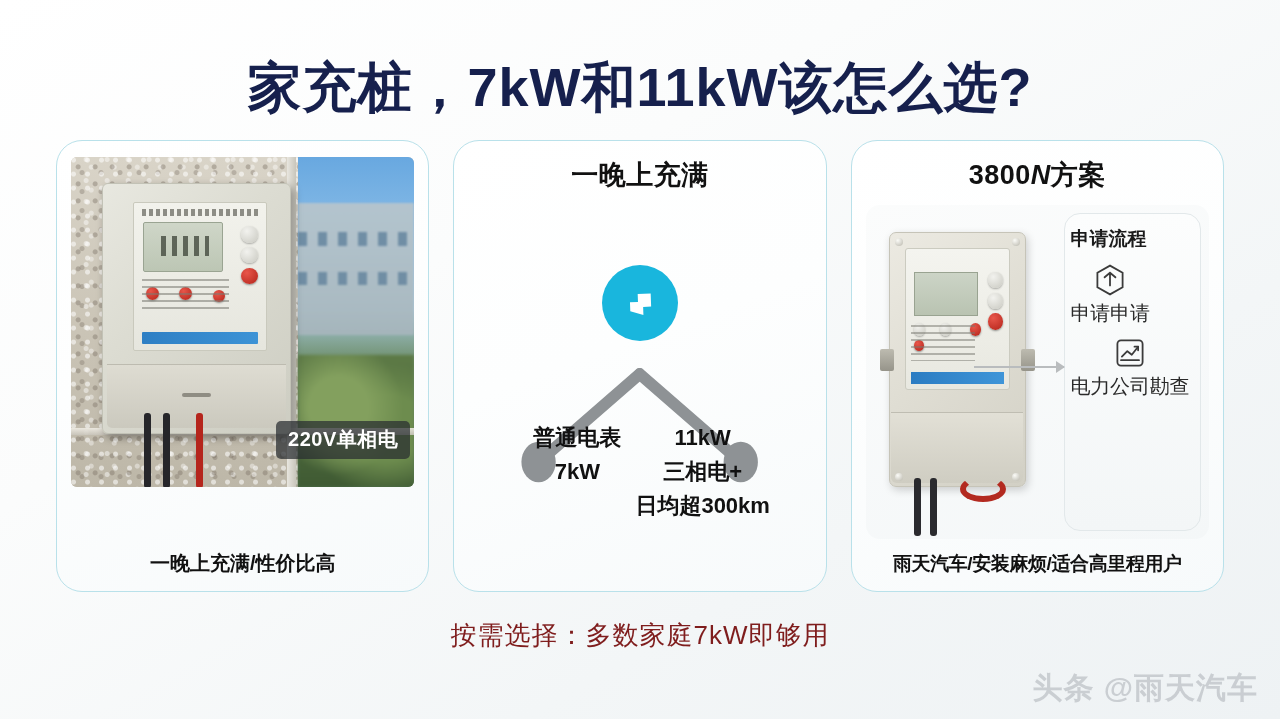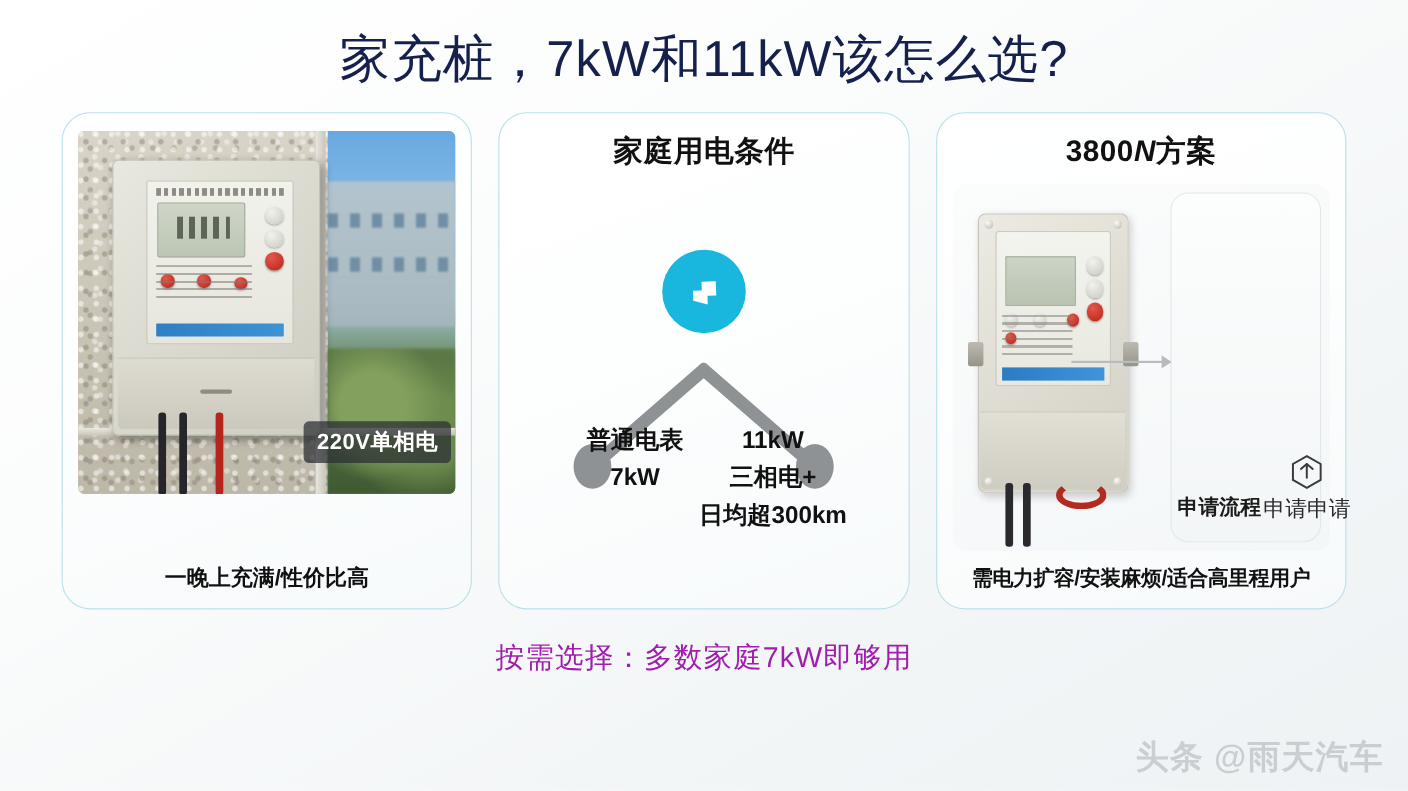--- a/index.html
+++ b/index.html
@@ -9,25 +9,25 @@
     overflow: hidden;
   }
   body {
     background: linear-gradient(150deg, #ffffff 0%, #fbfcfc 35%, #f3f6f7 70%, #eef2f4 100%);
     position: relative;
   }
 
   
   .title {
     text-align: center;
-    font-size: 46px;
-    font-weight: normal;
+    font-size: 54px;
+    font-weight: bold;
     color: #16204d;
     letter-spacing: 1px;
-    padding-top: 27px;
+    padding-top: 56px;
     line-height: 1.15;
     white-space: nowrap;
   }
 
   
   .cards {
     display: flex;
     gap: 24px;
     padding: 22px 56px 0 56px;
     align-items: stretch;
@@ -268,41 +268,41 @@
     content:""; position:absolute; right:-1px; top:-5px;
     border-left:9px solid #b9bcbe;
     border-top:6px solid transparent; border-bottom:6px solid transparent;
   }
   .flow-panel {
     width: 42%;
     background: linear-gradient(180deg,#fcfdfd,#f3f6f7);
     border: 1px solid #e2e8ea;
     border-radius: 16px;
     padding: 12px 6px 10px 6px;
-    display:flex; flex-direction:row; align-items:flex-end;
+    display:flex; flex-direction:column; align-items:flex-start;
     gap: 2px;
   }
   .flow-title {
     font-size: 19px; font-weight:bold; color:#1b1b1b; margin-bottom: 8px;
     white-space:nowrap;
   }
   .flow-step {
     display:flex; flex-direction:column; align-items:center; gap:2px;
     margin-bottom: 6px;
   }
   .flow-step .fi { width: 36px; height: 36px; display:block; }
   .flow-step .fl {
     font-size: 20px; color:#2a2a2a; white-space:nowrap; letter-spacing:-0.2px;
   }
 
   
   .footer {
     text-align:center;
     font-size: 26px;
-    color:#a21caf;
+    color:#7f1d1d;
     padding-top: 26px;
     letter-spacing: 1px;
     white-space: nowrap;
   }
   .watermark {
     position:absolute; right: 22px; bottom: 10px;
     font-size: 30px; font-weight: bold;
     color: rgba(150,156,162,.42);
     letter-spacing: 1px;
     white-space: nowrap;
@@ -348,21 +348,21 @@
         <div class="cable red" style="left:50%;"></div>
       </div>
 
       <div class="photo-badge">220V单相电</div>
     </div>
 
     <div class="card-caption">一晚上充满/性价比高</div>
   </div>
 
   <div class="card">
-    <div class="card-title">家庭用电条件</div>
+    <div class="card-title">一晚上充满</div>
 
     <div class="tree">
       <svg class="branches" viewBox="0 0 360 330" preserveAspectRatio="none">
         <line x1="180" y1="150" x2="74" y2="228" stroke="#8e9295" stroke-width="11" stroke-linecap="round"></line>
         <line x1="180" y1="150" x2="286" y2="228" stroke="#8e9295" stroke-width="11" stroke-linecap="round"></line>
         <circle cx="74" cy="228" r="18" fill="#8e9295"></circle>
         <circle cx="286" cy="228" r="18" fill="#8e9295"></circle>
       </svg>
 
       <div class="node-circle">
@@ -420,23 +420,32 @@
         <div class="flow-title">申请流程</div>
 
         <div class="flow-step">
           <svg class="fi" viewBox="0 0 40 40">
             <path d="M20 4 L34 12 L34 28 L20 36 L6 28 L6 12 Z" fill="none" stroke="#3b3b3b" stroke-width="2"></path>
             <path d="M20 12 L20 26 M20 12 L14 17 M20 12 L26 17" fill="none" stroke="#3b3b3b" stroke-width="2" stroke-linecap="round"></path>
           </svg>
           <div class="fl">申请申请</div>
         </div>
 
+        <div class="flow-step">
+          <svg class="fi" viewBox="0 0 40 40">
+            <rect x="6" y="6" width="28" height="28" rx="4" fill="none" stroke="#3b3b3b" stroke-width="2"></rect>
+            <path d="M11 24 L17 18 L22 22 L29 13" fill="none" stroke="#3b3b3b" stroke-width="2" stroke-linecap="round" stroke-linejoin="round"></path>
+            <path d="M29 13 L29 17 M29 13 L25 13" fill="none" stroke="#3b3b3b" stroke-width="2" stroke-linecap="round"></path>
+            <line x1="10" y1="28" x2="30" y2="28" stroke="#3b3b3b" stroke-width="2" stroke-linecap="round"></line>
+          </svg>
+          <div class="fl">电力公司勘查</div>
+        </div>
 
       </div>
     </div>
 
-    <div class="card-caption small">需电力扩容/安装麻烦/适合高里程用户</div>
+    <div class="card-caption small">雨天汽车/安装麻烦/适合高里程用户</div>
   </div>
 
 </div>
 
 <div class="footer">按需选择：多数家庭7kW即够用</div>
 <div class="watermark">头条 @雨天汽车</div>
 
 </body></html>

